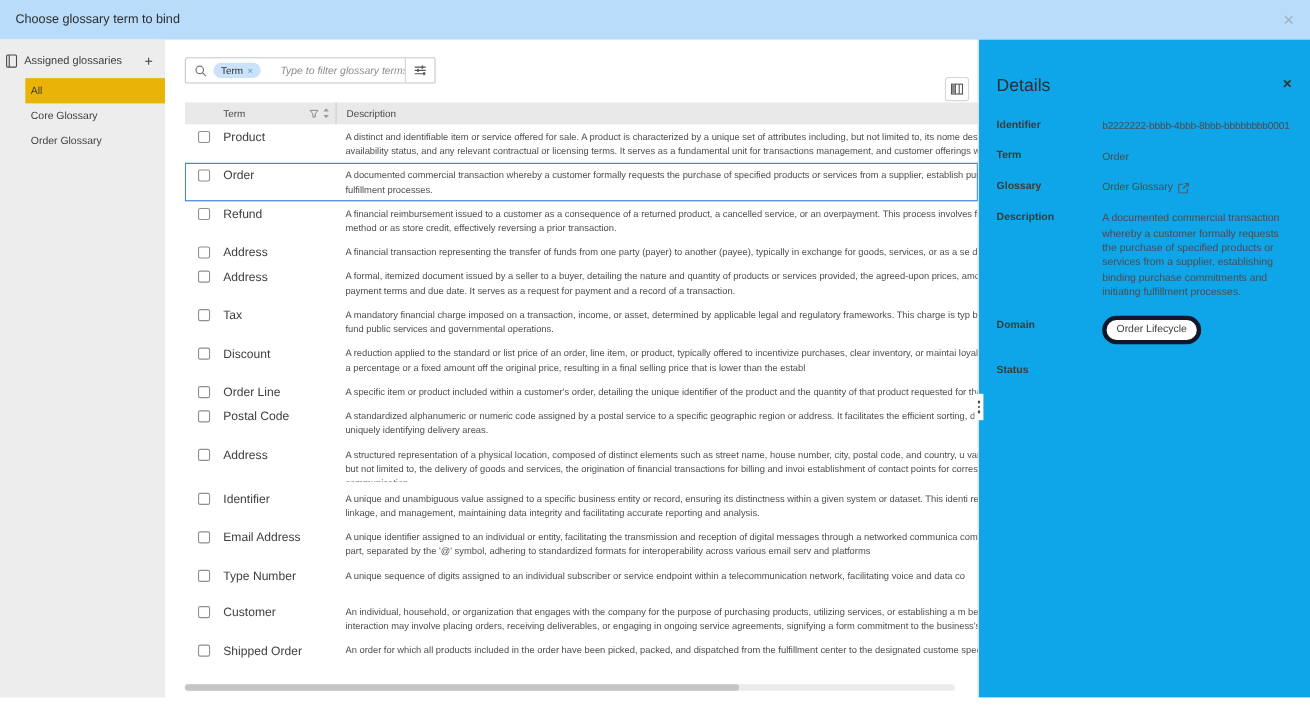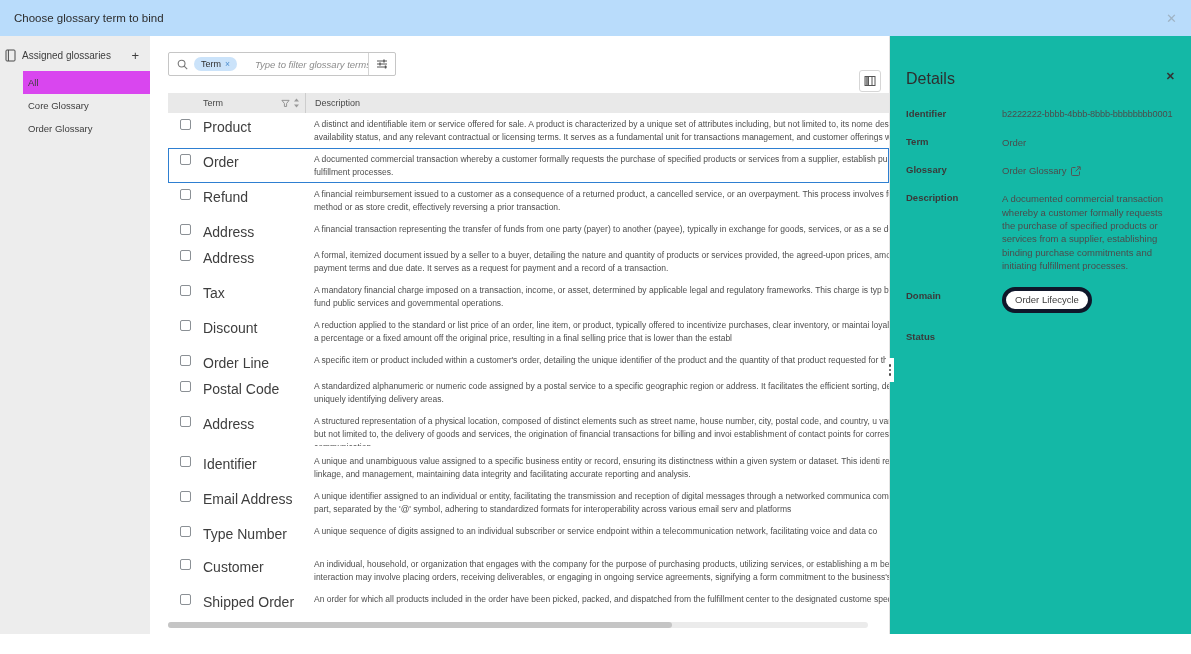--- a/index.html
+++ b/index.html
@@ -13,21 +13,21 @@
 
   
   .app { display:flex; height:598px; }
 
   
   .sidebar { width:150px; flex:none; background:#ededed; padding-top:10px; color:#3d3d3d; }
   .sb-head { display:flex; align-items:center; padding:3px 8px 9px 5px; }
   .sb-head .sb-label { font-size:10px; margin-left:6px; flex:1; }
   .sb-head .sb-add { font-size:13px; color:#3d3d3d; cursor:pointer; padding:0 3px; line-height:1; }
   .sb-item { font-size:9.5px; padding:6px 6px 6px 5px; margin-left:23px; cursor:pointer; }
-  .sb-item.selected { background:#d946ef; }
+  .sb-item.selected { background:#eab308; }
 
   
   .main { flex:1 1 auto; min-width:0; display:flex; flex-direction:column; position:relative; }
 
   .search-row { flex:none; margin:16px 0 0 18px; display:flex; }
   .search-box { width:228px; height:24px; border:1px solid #c6c6c6; border-radius:2px;
                 background:#fff; display:flex; align-items:center; }
   .chip { background:#cbe3fa; border-radius:9px; padding:2px 7px; font-size:9px; color:#2f2f2f;
           display:flex; align-items:center; gap:4px; white-space:nowrap; }
   .chip .chip-x { color:#4e8fd0; font-size:8.5px; cursor:pointer; }
@@ -46,33 +46,33 @@
   .th-check { width:28px; flex:none; }
   .th-term { width:109px; flex:none; display:flex; align-items:center; padding-left:7px; height:100%; }
   .th-icons { margin-left:auto; margin-right:5px; display:flex; align-items:center; gap:3px; }
   .th-desc { width:713px; flex:none; border-left:1px solid #cdcdcd; padding-left:9px; height:100%;
              display:flex; align-items:center; }
 
   .trow { display:flex; width:850px; padding:5px 0 4px; position:relative; }
   .col-check { width:28px; flex:none; padding:1px 0 0 12px; }
   .checkbox { display:block; width:11px; height:11px; border:1px solid #8b9095; border-radius:2px;
               background:#fff; cursor:pointer; }
-  .col-term { width:109px; flex:none; padding:1px 4px 0 7px; font-size:14px; color:#3e3e3e; }
+  .col-term { width:109px; flex:none; padding:1px 4px 0 7px; font-size:11px; color:#3e3e3e; }
   .col-desc { width:713px; flex:none; padding-left:9px; font-size:8.5px; line-height:13px; color:#4e4e4e; }
   .trow.clipped .col-desc { max-height:31px; overflow:hidden; }
   .trow.tall { min-height:33px; }
   .trow.selected::after { content:""; position:absolute; left:0; top:0; bottom:0; width:719px;
                           border:1px solid #2e7fd1; pointer-events:none; }
 
   .hscroll { flex:none; height:6px; margin:2px 21px 6px 18px; background:#ebebeb; border-radius:3px; }
   .hscroll-thumb { width:72%; height:100%; background:#c5c5c5; border-radius:3px; cursor:pointer; }
 
   
   .details { width:302px; flex:none; border-left:1px solid #e3e3e3; padding:34px 16px 0;
-             position:relative; background:#14b8a6; }
+             position:relative; background:#0ea5e9; }
   .details-head { display:flex; align-items:flex-start; margin-bottom:20px; }
   .details-title { font-size:16px; color:#2e2e2e; font-weight:400; }
   .details-close { margin-left:auto; font-size:11px; color:#333; font-weight:bold; cursor:pointer; }
   .drow { display:grid; grid-template-columns:86px 1fr; column-gap:10px; margin-bottom:15px; font-size:9.5px; }
   .dlabel { font-weight:bold; color:#3a3a3a; }
   .dvalue { color:#4c4c4c; line-height:1.4; }
   .dvalue.id-value { font-size:9.2px; letter-spacing:-0.15px; white-space:nowrap; }
   .glossary-link { display:inline-flex; align-items:center; gap:5px; cursor:pointer; }
   .pill { display:inline-block; border:4px solid #0f172a; border-radius:999px; padding:2px 9px;
           font-size:9.5px; color:#3d3d3d; background:#fff; }

